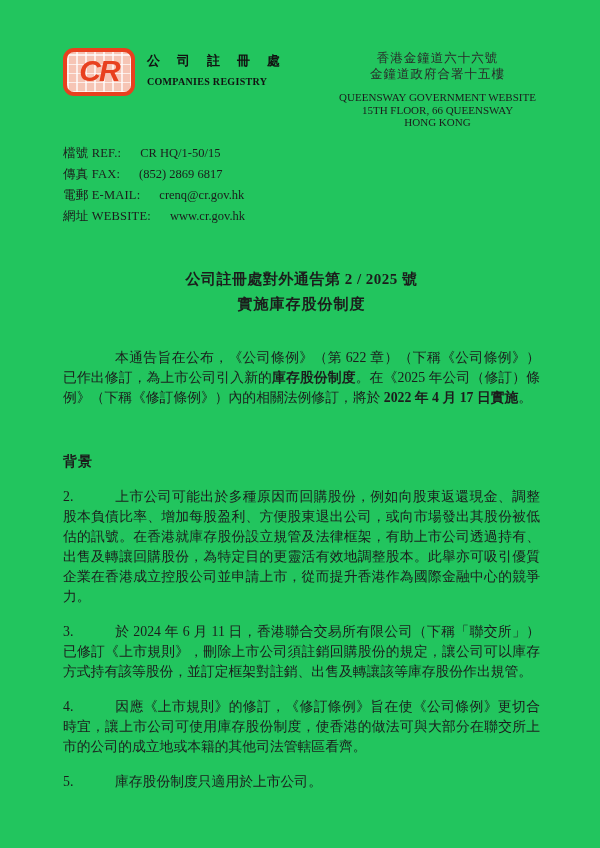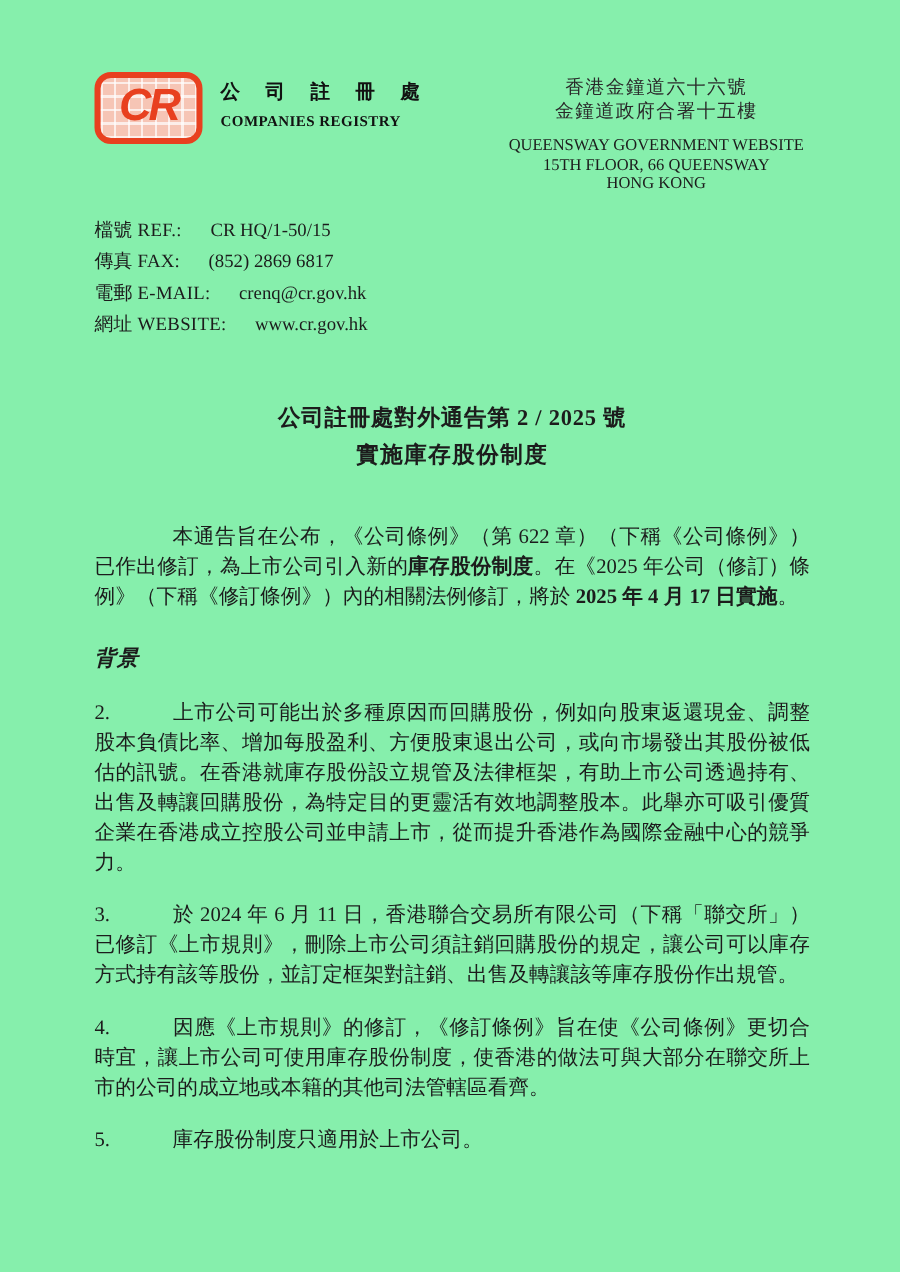--- a/index.html
+++ b/index.html
@@ -5,21 +5,21 @@
   * { margin: 0; padding: 0; box-sizing: border-box; }
   html, body { background: #ffffff; }
   body {
     font-family: "Liberation Serif", "DejaVu Serif", serif;
     color: #1c1c1c;
   }
   .page {
     position: relative;
     width: 600px;
     height: 848px;
-    background: #86efac;
+    background: #22c55e;
     overflow: hidden;
     margin: 0 auto;
   }
   .content {
     padding: 48px 60px 0 63px;
   }
 
   
   .header {
     display: flex;
@@ -99,23 +99,22 @@
   }
 
   
   .body-text { margin-top: 34px; font-size: 13.8px; line-height: 20px; }
   .para { text-align: justify; }
   .para-first { text-indent: 52px; }
   .b { font-weight: bold; }
   .section-heading {
     font-size: 14px;
     font-weight: bold;
-    margin-top: 22px;
+    margin-top: 44px;
     letter-spacing: 1px;
-    font-style: italic;
   }
   .numbered { margin-top: 15px; text-align: justify; }
   .num {
     display: inline-block;
     width: 52px;
     text-indent: 0;
   }
 </style>
 </head>
 <body>
@@ -161,21 +160,21 @@
       </div>
     </div>
 
     <div class="titles">
       <div class="notice-title">公司註冊處對外通告第 2 / 2025 號</div>
       <div class="notice-subtitle">實施庫存股份制度</div>
     </div>
 
     <div class="body-text">
 
-      <p class="para para-first"><span>本通告旨在公布，《公司條例》（第 622 章）（下稱《公司條例》）已作出修訂，為上市公司引入新的</span><span class="b">庫存股份制度</span><span>。在《2025 年公司（修訂）條例》（下稱《修訂條例》）內的相關法例修訂，將於 </span><span class="b">2025 年 4 月 17 日實施</span><span>。</span></p>
+      <p class="para para-first"><span>本通告旨在公布，《公司條例》（第 622 章）（下稱《公司條例》）已作出修訂，為上市公司引入新的</span><span class="b">庫存股份制度</span><span>。在《2025 年公司（修訂）條例》（下稱《修訂條例》）內的相關法例修訂，將於 </span><span class="b">2022 年 4 月 17 日實施</span><span>。</span></p>
 
       <div class="section-heading">背景</div>
 
       <p class="numbered"><span class="num">2.</span><span>上市公司可能出於多種原因而回購股份，例如向股東返還現金、調整股本負債比率、增加每股盈利、方便股東退出公司，或向市場發出其股份被低估的訊號。在香港就庫存股份設立規管及法律框架，有助上市公司透過持有、出售及轉讓回購股份，為特定目的更靈活有效地調整股本。此舉亦可吸引優質企業在香港成立控股公司並申請上市，從而提升香港作為國際金融中心的競爭力。</span></p>
 
       <p class="numbered"><span class="num">3.</span><span>於 2024 年 6 月 11 日，香港聯合交易所有限公司（下稱「聯交所」）已修訂《上市規則》，刪除上市公司須註銷回購股份的規定，讓公司可以庫存方式持有該等股份，並訂定框架對註銷、出售及轉讓該等庫存股份作出規管。</span></p>
 
       <p class="numbered"><span class="num">4.</span><span>因應《上市規則》的修訂，《修訂條例》旨在使《公司條例》更切合時宜，讓上市公司可使用庫存股份制度，使香港的做法可與大部分在聯交所上市的公司的成立地或本籍的其他司法管轄區看齊。</span></p>
 
       <p class="numbered"><span class="num">5.</span><span>庫存股份制度只適用於上市公司。</span></p>

